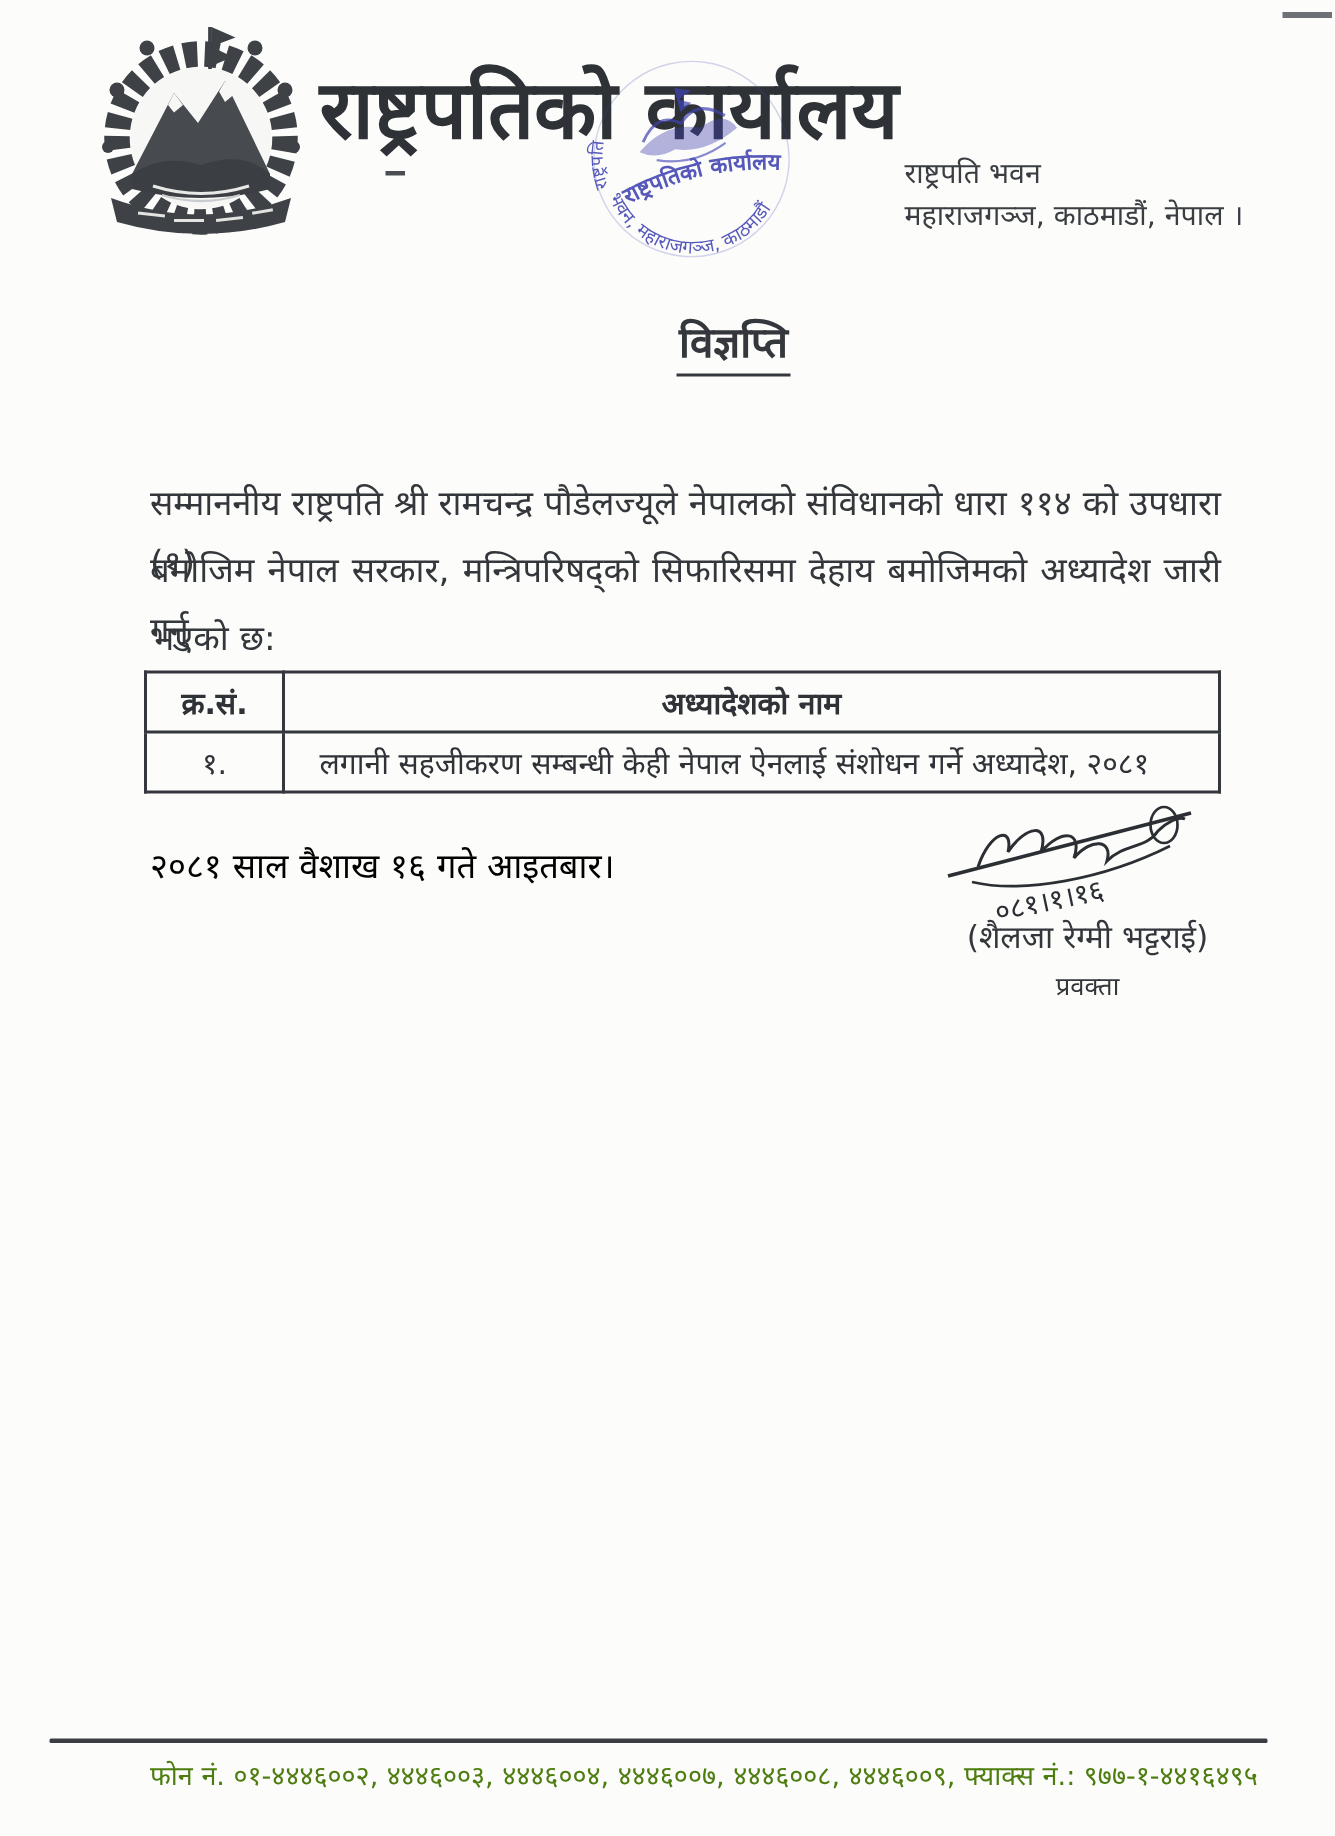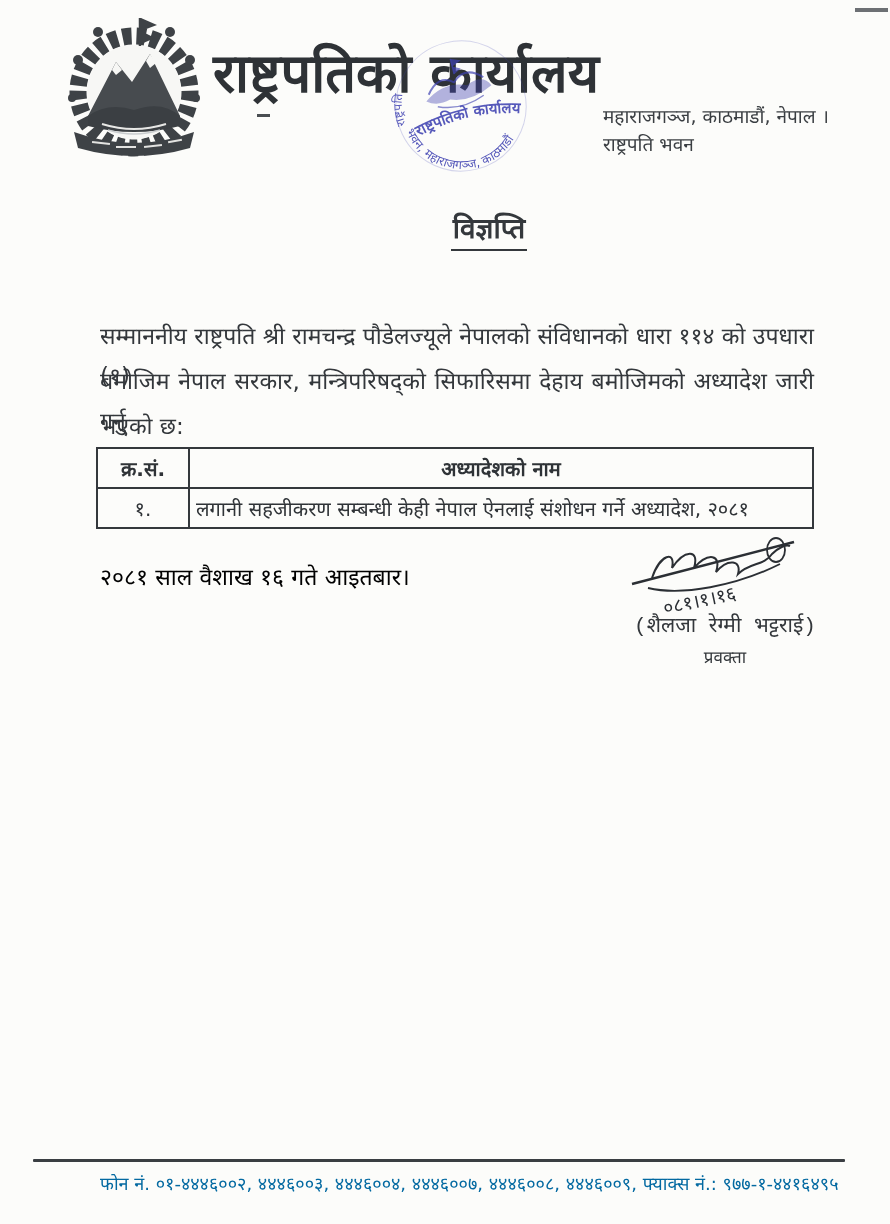--- a/index.html
+++ b/index.html
@@ -42,31 +42,31 @@
   
   #ordinance-table{
     left:96px;top:447px;width:718px;border-collapse:collapse;
     font-size:20px;color:#2f3337;
   }
   #ordinance-table th,#ordinance-table td{
     border:2px solid #34383c;height:38px;padding:0 10px;
   }
   #ordinance-table th{font-weight:bold;text-align:center;}
   #ordinance-table td.sn{width:70px;text-align:center;}
-  #ordinance-table td.name{text-align:left;padding-left:6px;}
+  #ordinance-table td.name{text-align:left;padding-left:23px;}
 
   
   #date-line{left:100px;top:560px;font-size:23px;color:#000000;white-space:nowrap;}
   #signature-scribble{left:624px;top:534px;width:180px;height:80px;}
-  #signature-name{left:630px;top:610px;width:190px;text-align:center;font-size:21px;color:#33373b;white-space:nowrap;font-family:Liberation Mono, monospace;}
+  #signature-name{left:630px;top:610px;width:190px;text-align:center;font-size:21px;color:#33373b;white-space:nowrap;}
   #signature-designation{left:630px;top:645px;width:190px;text-align:center;font-size:17px;color:#33373b;}
 
   
   #footer-rule{left:33px;top:1159px;width:812px;height:3px;background:#3a3e42;border-radius:1px;}
-  #footer-text{left:100px;top:1171px;width:760px;font-size:18px;color:#0369a1;white-space:nowrap;}
+  #footer-text{left:100px;top:1171px;width:760px;font-size:18px;color:#4d7c0f;white-space:nowrap;}
 
   
   #artifact-corner{left:855px;top:8px;width:33px;height:4px;background:#6d7074;}
   #artifact-dash{left:257px;top:114px;width:13px;height:3px;background:#4a4e52;}
 </style>
 </head>
 <body>
 
 <div>
 
@@ -124,22 +124,22 @@
     </text>
     <text font-size="12" fill="#4043b2">
       <textPath href="#arc-left" startOffset="2">राष्ट्रपति</textPath>
     </text>
     <text font-size="12.5" fill="#4043b2">
       <textPath href="#arc-bottom" startOffset="8">भवन, महाराजगञ्ज, काठमाडौं</textPath>
     </text>
   </svg>
 
   <div id="address-block" class="abs">
+    <div>राष्ट्रपति भवन</div>
     <div>महाराजगञ्ज, काठमाडौं, नेपाल ।</div>
-    <div>राष्ट्रपति भवन</div>
   </div>
 
   <div id="notice-title" class="abs">
     <span>विज्ञप्ति</span>
   </div>
 
   <div id="body-text" class="abs">
     <div class="jline">सम्माननीय राष्ट्रपति श्री रामचन्द्र पौडेलज्यूले नेपालको संविधानको धारा ११४ को उपधारा (१)</div>
     <div class="jline">बमोजिम नेपाल सरकार, मन्त्रिपरिषद्को सिफारिसमा देहाय बमोजिमको अध्यादेश जारी गर्नु</div>
     <div class="lline">भएको छ:</div>

